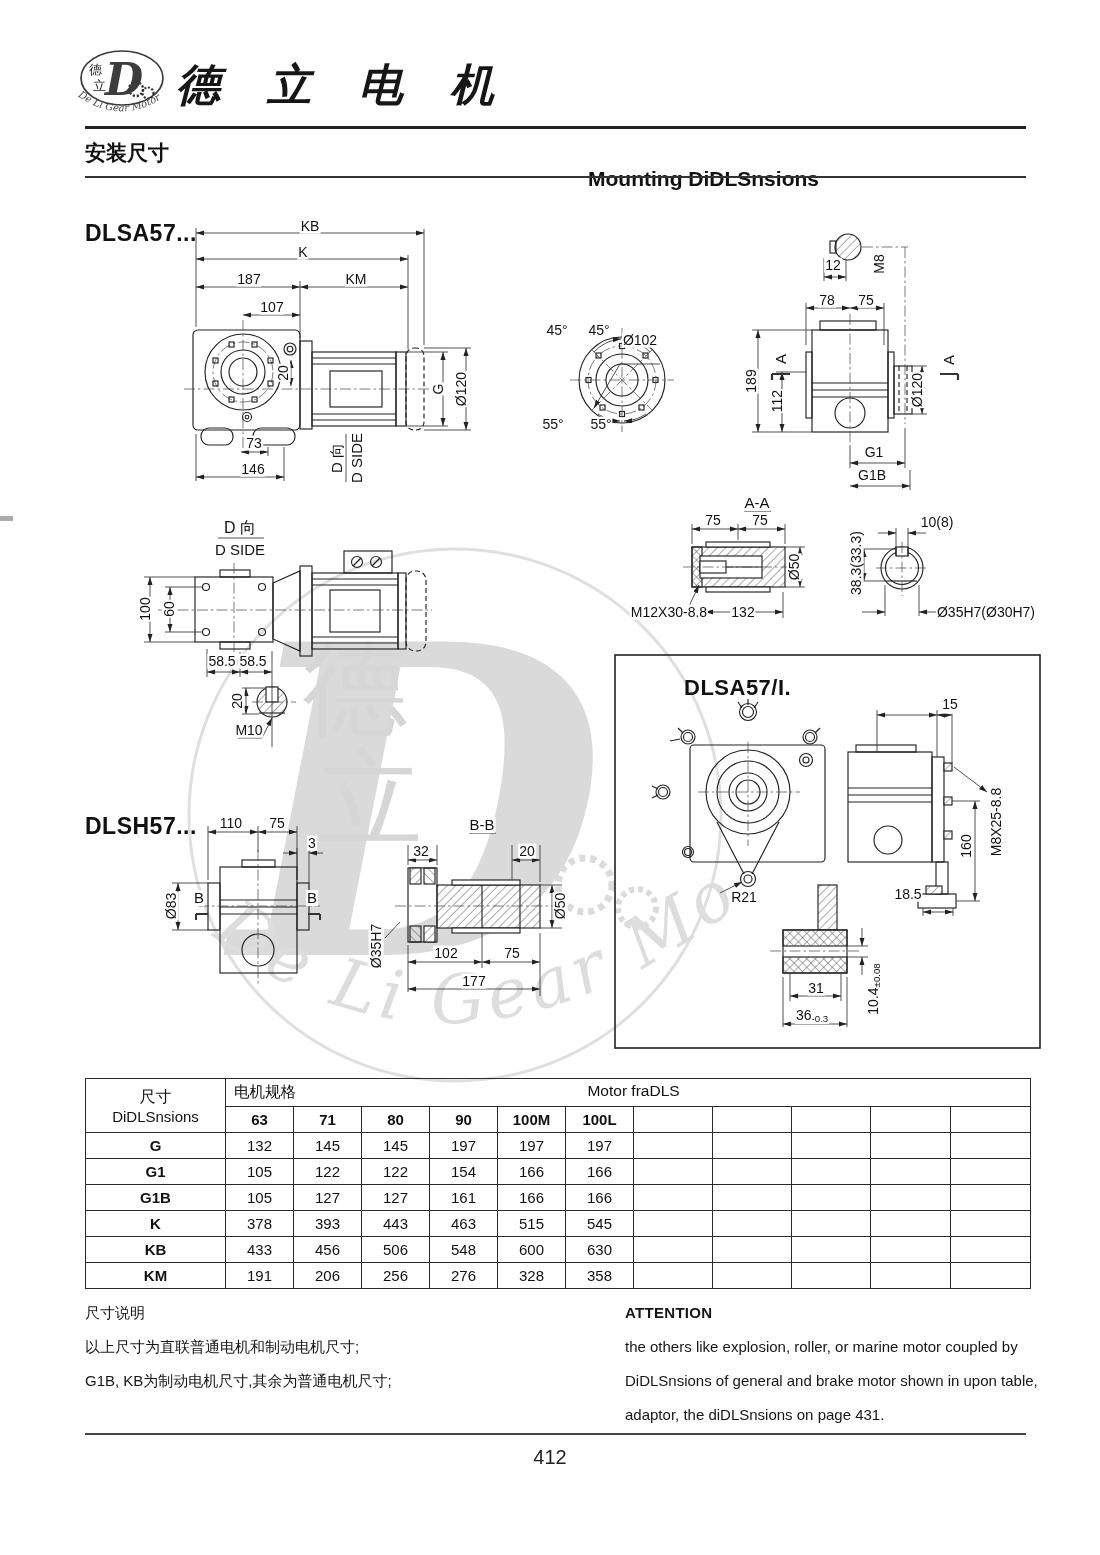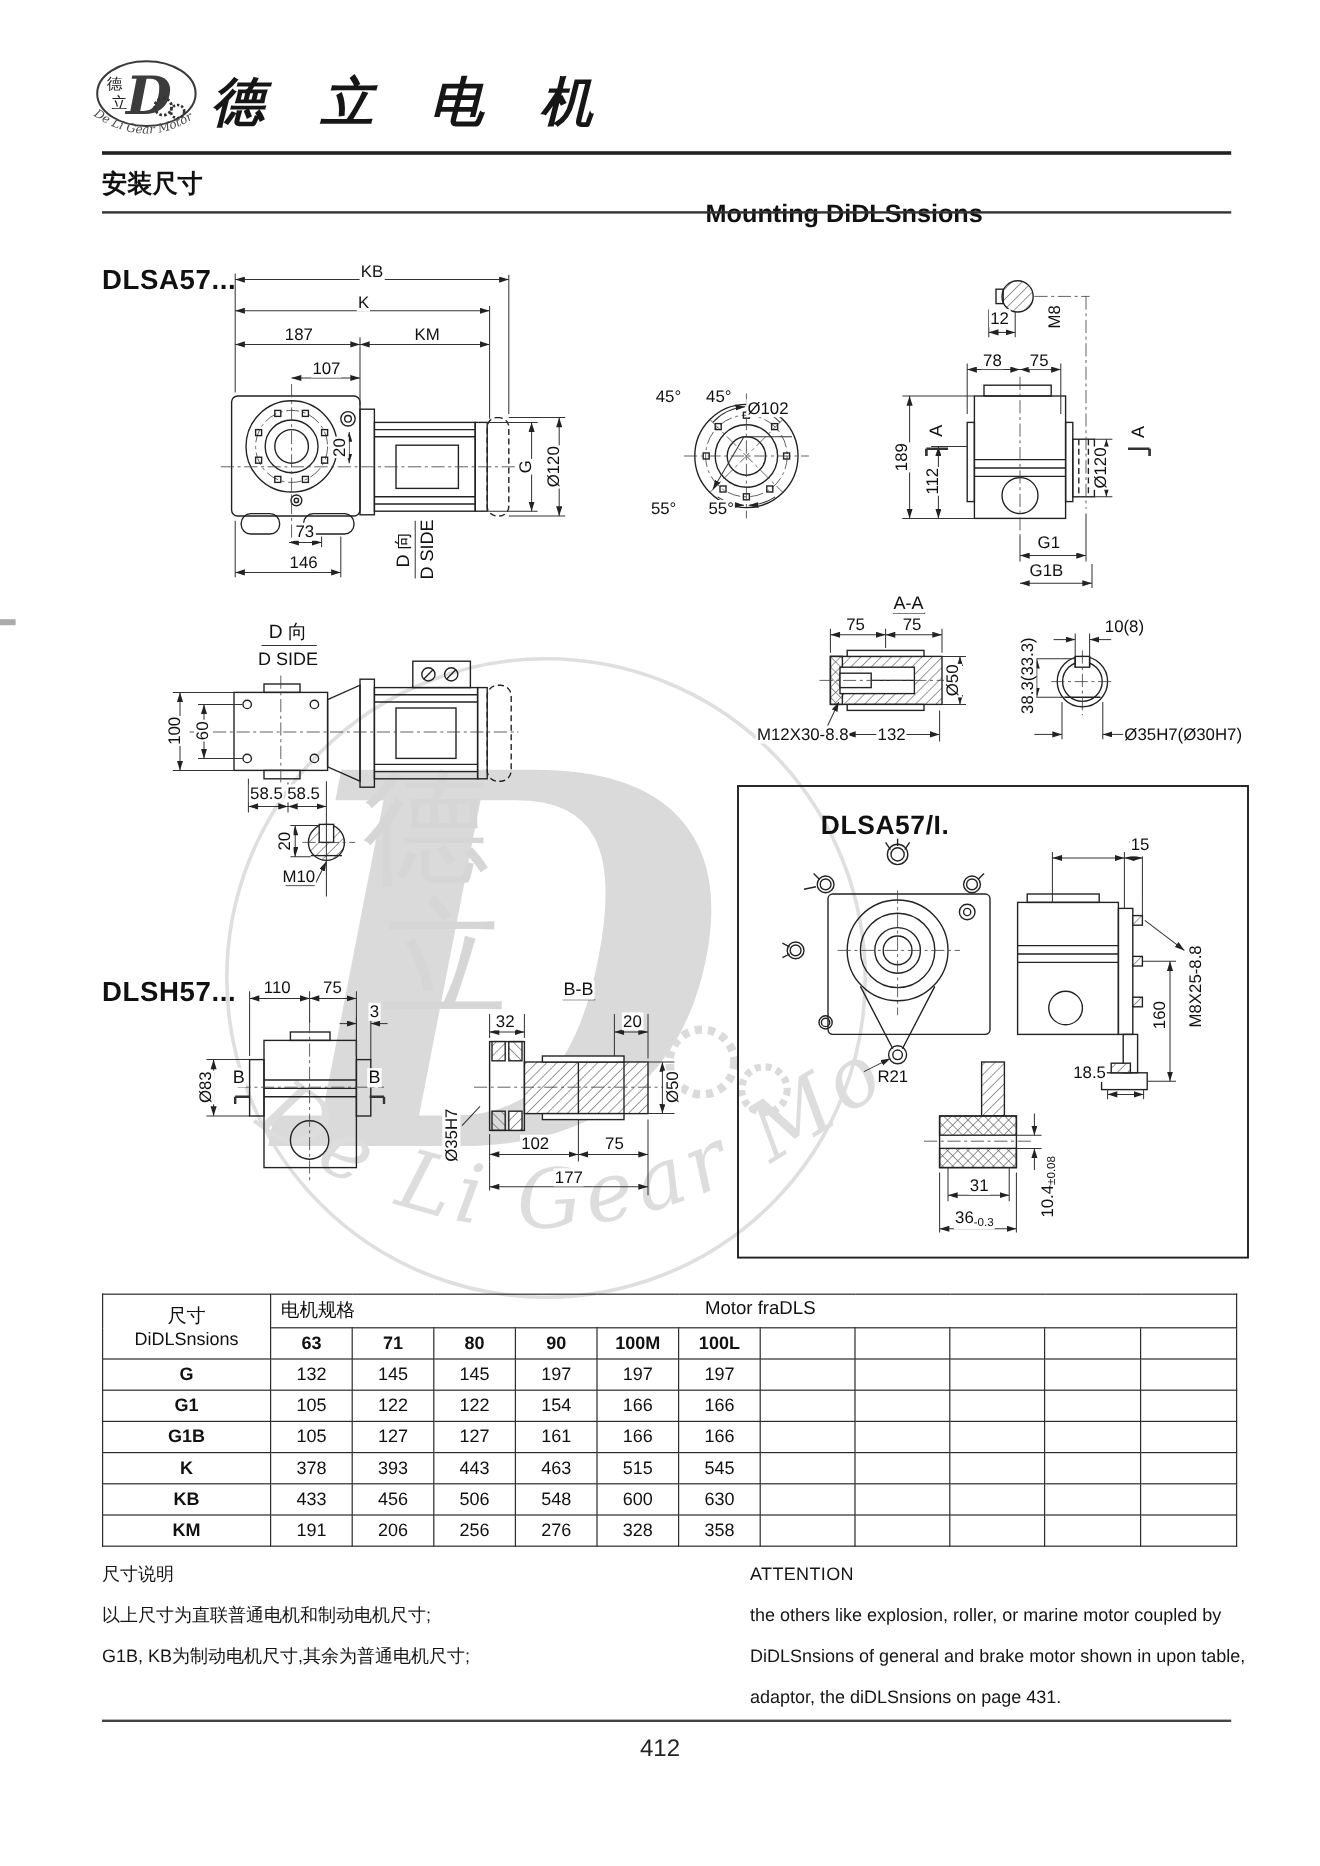--- a/index.html
+++ b/index.html
@@ -29,21 +29,21 @@
   #dim-table thead th{font-weight:bold;}
   #dim-table tbody th{font-weight:bold;}
   #dim-table .corner div{font-size:16px;font-weight:normal;}
   #dim-table .corner div.small{font-size:15px;}
   #dim-table .group{position:relative;text-align:left;font-weight:normal;font-size:15.5px;height:27px;}
   #dim-table .group .gl{padding-left:8px;font-weight:normal;}
   #dim-table .group .gr{position:absolute;left:50%;transform:translateX(-44%);font-weight:normal;}
   
   .notes{position:absolute;font-size:15px;line-height:34px;color:#161616;}
   .notes .nt{font-weight:normal;}
-  #notes-right .nt{font-weight:normal;letter-spacing:.3px;}
+  #notes-right .nt{font-weight:bold;letter-spacing:.3px;}
   #page-num{position:absolute;left:0;top:1446px;width:100%;text-align:center;font-size:20px;color:#222;}
   #edge-mark{position:absolute;left:0;top:516px;width:13px;height:5px;background:#888;opacity:.7;}
 </style>
 </head>
 <body>
 
 <div id="page">
 
   <svg width="1100" height="1555" viewBox="0 0 1100 1555" aria-hidden="true">
     <g opacity="0.9">

